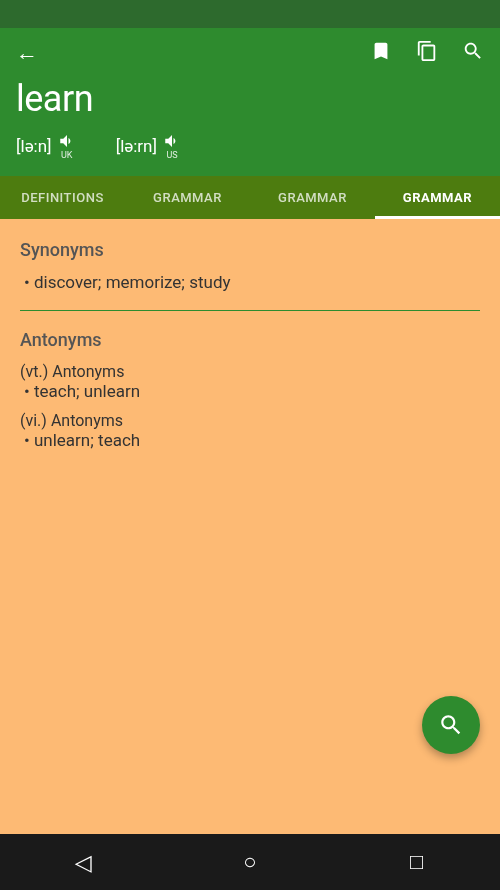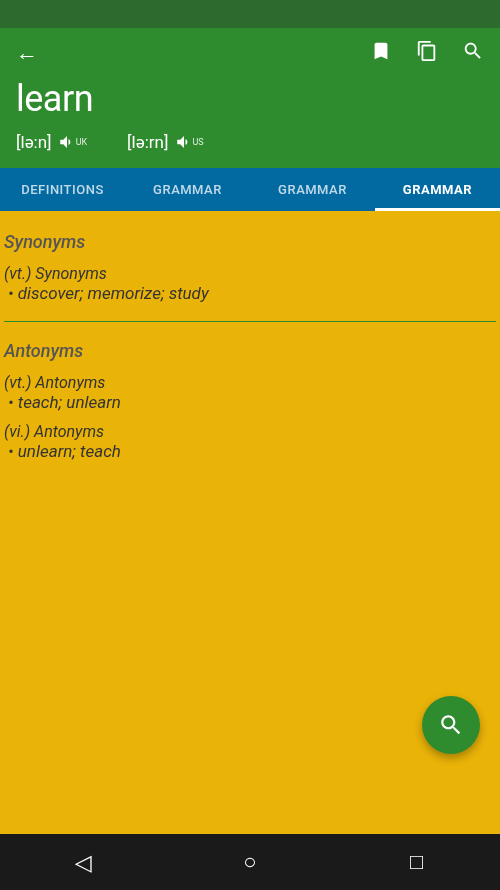--- a/index.html
+++ b/index.html
@@ -70,34 +70,34 @@
 
     .phonetic {
       color: #ffffff;
       font-size: 17px;
     }
 
     .speaker-icon {
       color: white;
       font-size: 18px;
       display: flex;
-      flex-direction: row;
+      flex-direction: column;
       align-items: center;
       line-height: 1;
     }
 
     .region-label {
       font-size: 9px;
       color: rgba(255,255,255,0.85);
       margin-top: 1px;
     }
 
     
     .tabs {
-      background: #0369a1;
+      background: #4d7c0f;
       display: flex;
       border-bottom: none;
     }
 
     .tab {
       flex: 1;
       text-align: center;
       padding: 14px 4px;
       color: rgba(255,255,255,0.75);
       font-size: 13px;
@@ -119,23 +119,22 @@
       left: 0;
       right: 0;
       height: 3px;
       background: white;
     }
 
     
     .content {
       flex: 1;
       overflow-y: auto;
-      padding: 20px 4px;
-      background: #eab308;
-      font-style: italic;
+      padding: 20px 20px;
+      background: #fdba74;
     }
 
     .section-title {
       font-size: 18px;
       font-weight: 500;
       color: #555;
       margin-bottom: 12px;
     }
 
     .entry {
@@ -276,21 +275,20 @@
   <div class="tab">GRAMMAR</div>
   <div class="tab active">GRAMMAR</div>
 </div>
 
 <div class="wrapper">
   <div class="content">
 
     <div class="section-title">Synonyms</div>
 
     <div class="entry">
-      <div class="entry-type">(vt.) Synonyms</div>
       <div class="entry-words">discover; memorize; study</div>
     </div>
 
     <hr class="divider">
 
     <div class="section-title">Antonyms</div>
 
     <div class="entry">
       <div class="entry-type">(vt.) Antonyms</div>
       <div class="entry-words">teach; unlearn</div>

